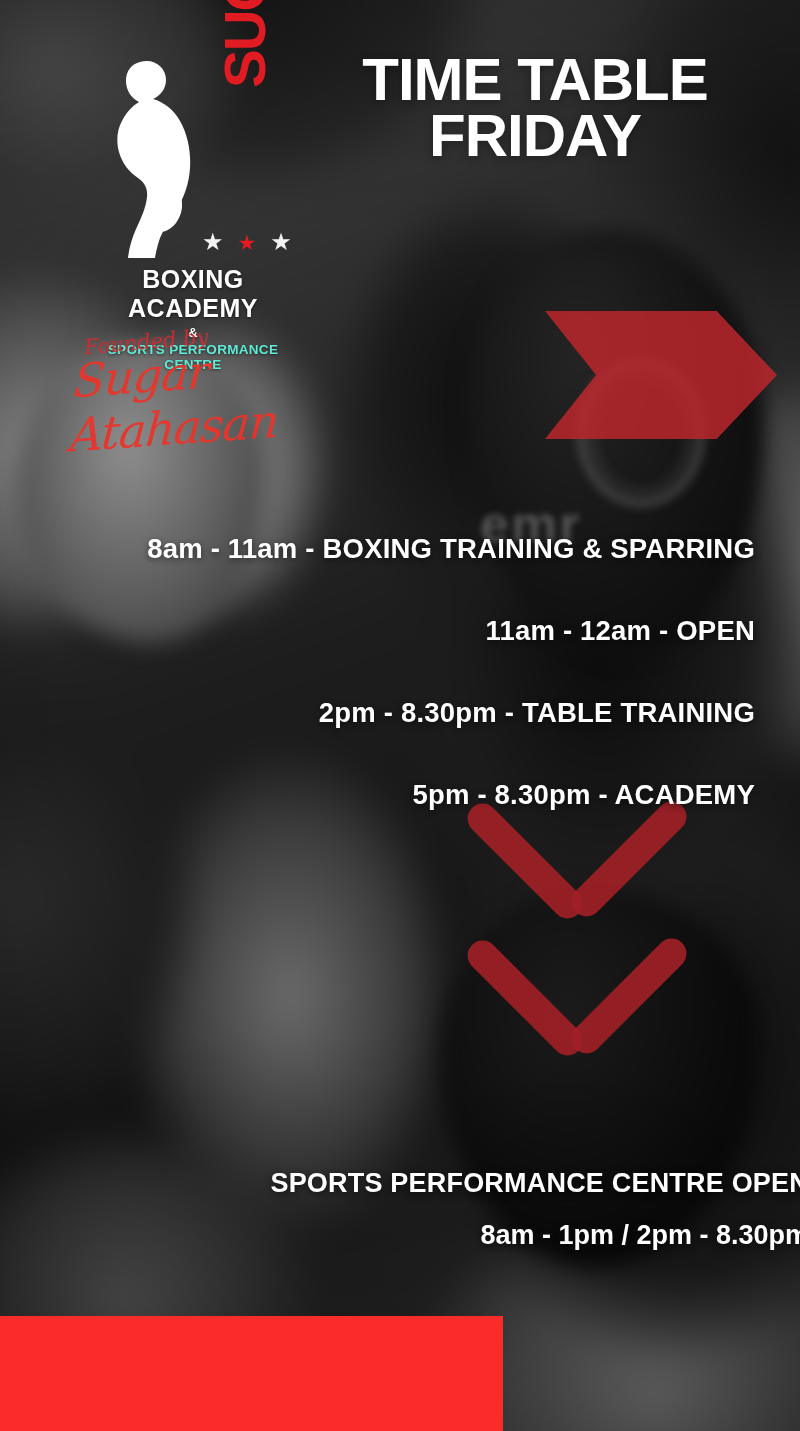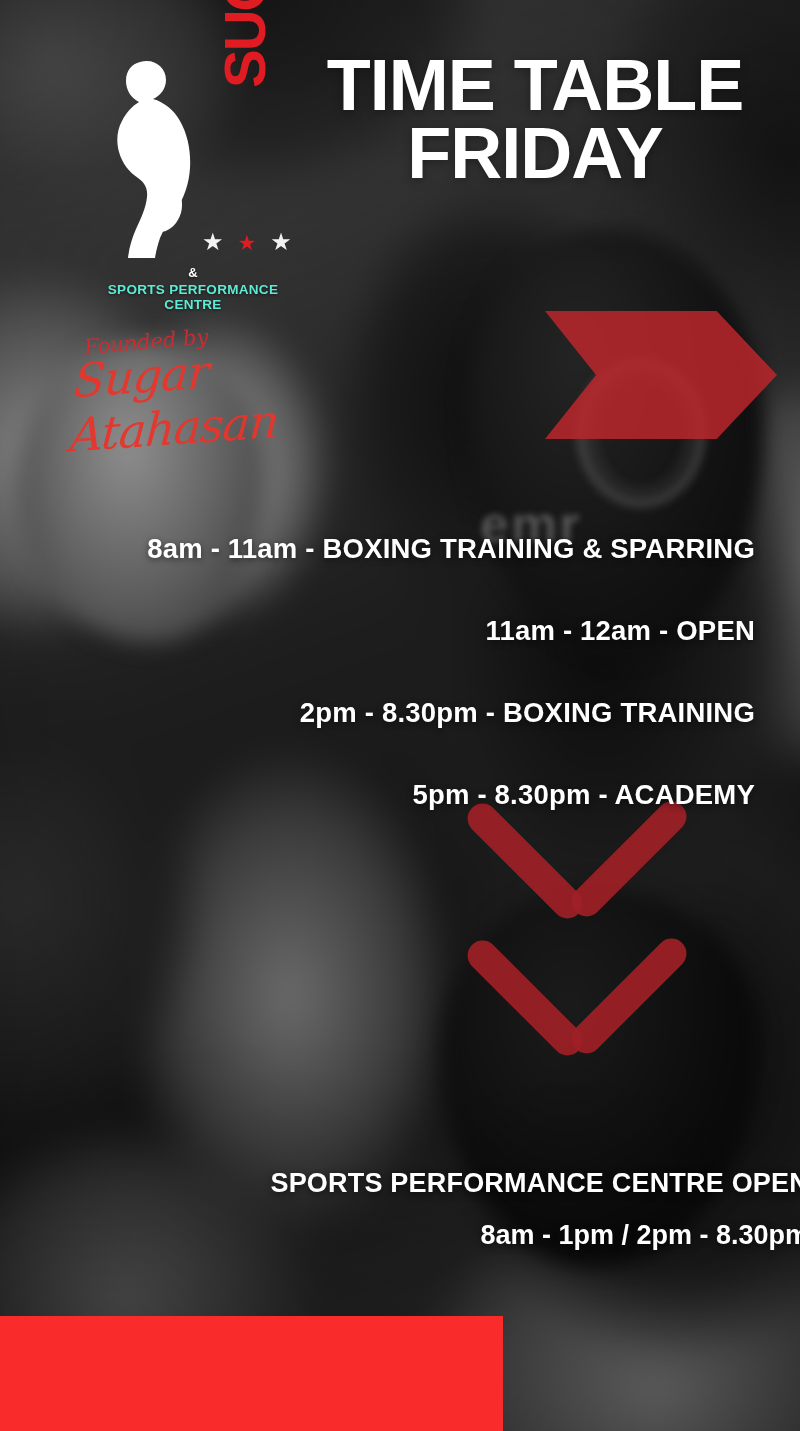--- a/index.html
+++ b/index.html
@@ -148,21 +148,21 @@
     color:#E8352B; font-size:46px;
     font-family:"DejaVu Serif", serif; font-style:italic;
     transform:rotate(-4deg) skewX(-8deg); opacity:.95;
     letter-spacing:-1px;
   }
 
   
   .title {
     position:absolute; left:300px; top:52px; width:470px;
     text-align:center; color:#fff;
-    font-weight:700; font-size:72px; line-height:.94;
+    font-weight:700; font-size:60px; line-height:.94;
     letter-spacing:-1px;
     text-shadow:0 2px 10px rgba(0,0,0,.35);
   }
   .title .l2 { display:block; }
 
   
   .schedule { position:absolute; left:55px; top:533px; width:700px; }
   .sched-row {
     color:#fff; font-weight:700; font-size:27.5px;
     letter-spacing:.2px; margin-bottom:50px;
@@ -219,35 +219,36 @@
         <path fill="#ffffff" d="M60 118 C70 120 78 127 82 136 C86 146 84 157 78 165
           C74 170 69 173 64 174 C68 165 71 155 70 146 C69 136 65 126 60 118 Z"></path>
       </svg>
       <div class="logo-sugar">SUGAR</div>
       <div class="stars">
         <span class="star w">★</span>
         <span class="star r">★</span>
         <span class="star w">★</span>
       </div>
     </div>
+    <div class="logo-line1">BOXING ACADEMY</div>
     <div class="logo-amp">&amp;</div>
     <div class="logo-line2">SPORTS PERFORMANCE CENTRE</div>
     <div class="sig-founded">Founded by</div>
     <div class="sig-name">Sugar Atahasan</div>
   </div>
 
   <div class="title">
     <span>TIME TABLE</span>
     <span class="l2">FRIDAY</span>
   </div>
 
   <div class="schedule">
     <div class="sched-row">8am - 11am - BOXING TRAINING &amp; SPARRING</div>
     <div class="sched-row">11am - 12am - OPEN</div>
-    <div class="sched-row">2pm - 8.30pm - BOXING TRAINING</div>
+    <div class="sched-row">2pm - 8.30pm - TABLE TRAINING</div>
     <div class="sched-row">5pm - 8.30pm - ACADEMY</div>
   </div>
 
   <div class="footer">
     <div class="footer-l1">SPORTS PERFORMANCE CENTRE OPEN</div>
     <div class="footer-l2">8am - 1pm / 2pm - 8.30pm</div>
   </div>
 
 </div>
 

